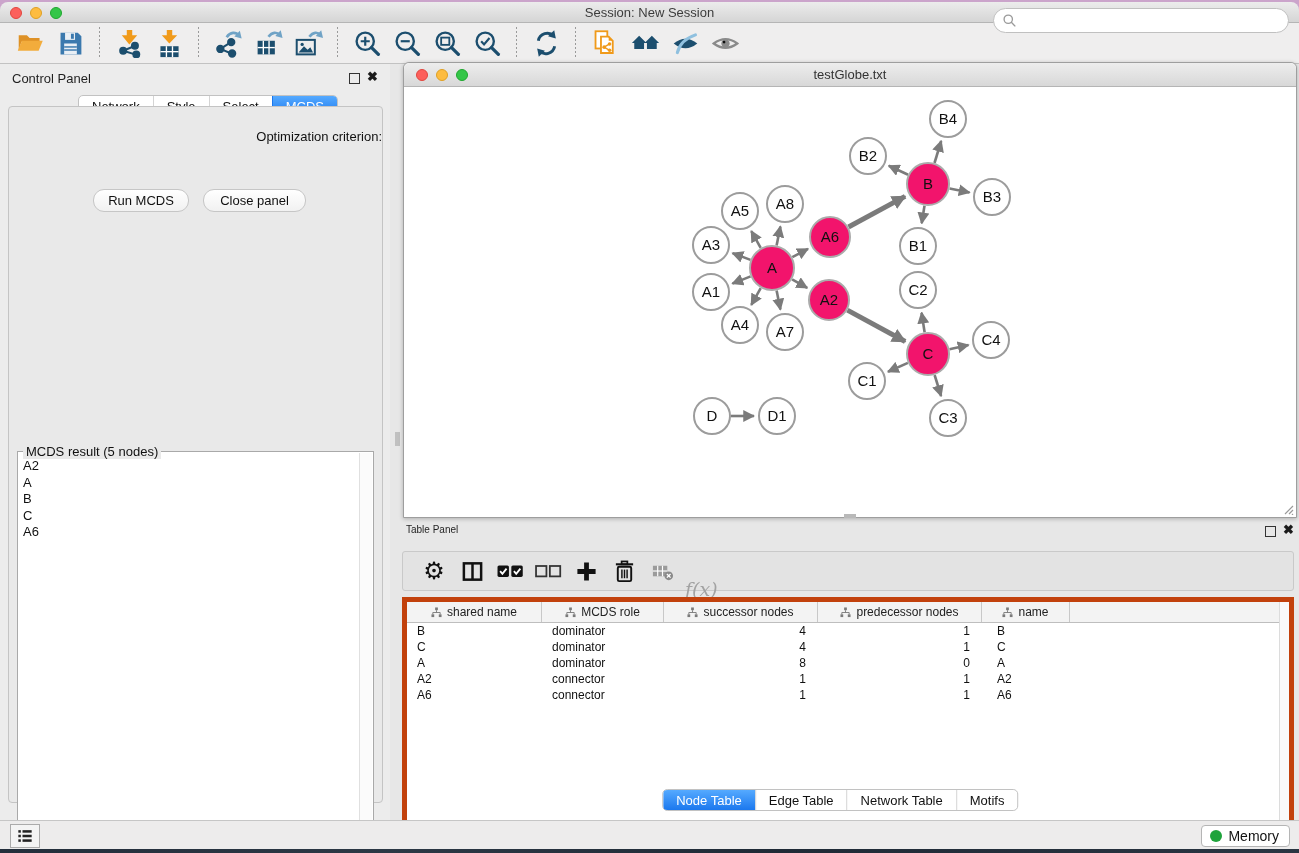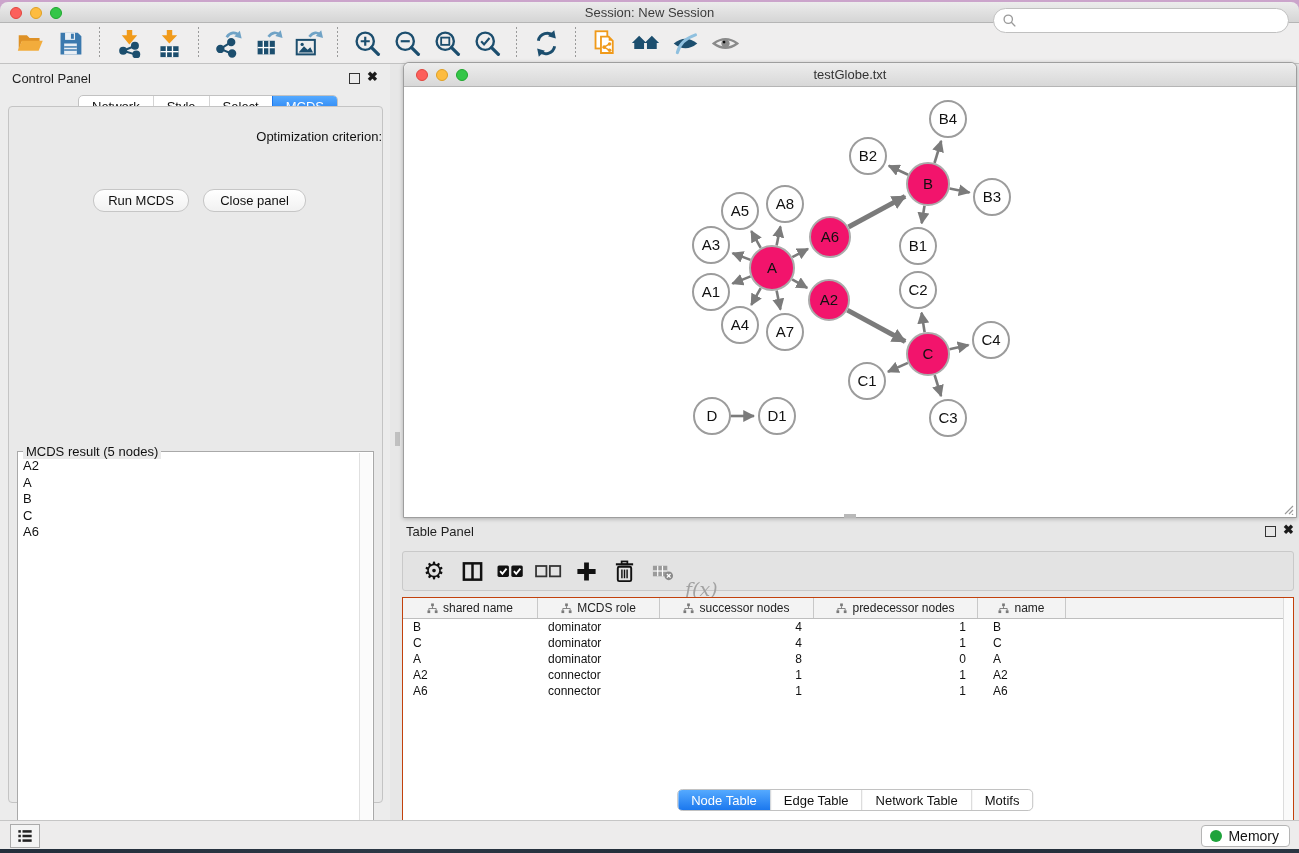--- a/index.html
+++ b/index.html
@@ -86,31 +86,31 @@
     border-bottom:1px solid #B5B5B5; border-radius:6px 6px 0 0; }
   .nw-traffic { position:absolute; left:12px; top:6px; display:flex; gap:8px; }
   .nw-title { position:absolute; left:0; right:0; top:4px; text-align:center; font-size:13px; color:#333; }
   .nw-canvas { position:absolute; left:0; top:24px; width:892px; height:430px; }
   .nw-grip { position:absolute; right:2px; bottom:2px; width:12px; height:12px; }
   .nw-hthumb { position:absolute; left:440px; bottom:-1px; width:12px; height:4px; background:#B9B9B9; }
   .ws-vthumb { position:absolute; left:5px; top:368px; width:5px; height:14px; background:#C0C0C0; }
 
   
   .table-panel { position:absolute; left:13px; top:454px; width:896px; height:302px; }
-  .tp-title { position:absolute; left:3px; top:6px; font-size:13px; color:#1F1F1F; }
+  .tp-title { position:absolute; left:3px; top:6px; font-size:10px; color:#1F1F1F; }
   .tp-float { right:23px; top:8px; } .tp-close { right:5px; top:4px; }
   .tp-toolbar { position:absolute; left:-1px; top:33px; right:5px; height:40px;
     background:#E3E3E3; border:1px solid #C9C9C9; border-radius:3px;
     display:flex; align-items:center; padding-left:12px; }
   .tpbtn { height:28px; min-width:30px; display:flex; align-items:center; justify-content:center; margin:0 4px; }
   .tpbtn svg { width:23px; height:23px; }
   .glyph-gear { font-size:24px; color:#111; line-height:24px; }
   .glyph-fx { font-family:"DejaVu Serif", serif; font-style:italic; font-size:19px; color:#A2A2A2;margin-top:36px; }
   .tp-table { position:absolute; left:-1px; top:79px; right:5px; height:238px;
-    background:#fff; border:1px solid #c2410c; }
+    background:#fff; border:5px solid #c2410c; }
   .t-head { display:flex; height:21px; background:#F3F3F3; border-bottom:1px solid #BEBEBE; }
   .t-hcell { display:flex; align-items:center; justify-content:center; gap:5px;
     font-size:12px; color:#222; border-right:1px solid #C8C8C8; }
   .t-hcell svg { width:11px; height:11px; }
   .t-row { display:flex; height:16px; }
   .t-cell { font-size:12px; color:#111; line-height:16px; white-space:nowrap; overflow:hidden; }
   .t-cell.al { text-align:left; padding-left:10px; }
   .t-cell.ar { text-align:right; padding-right:12px; }
   .t-cell.an { text-align:left; padding-left:15px; }
   .t-vscroll { position:absolute; top:0; right:0; bottom:0; width:10px;
@@ -567,21 +567,21 @@
             <div class="t-row">
               <div class="t-cell al" style="width: 135px;">A6</div>
               <div class="t-cell al" style="width: 122px;">connector</div>
               <div class="t-cell ar" style="width: 154px;">1</div>
               <div class="t-cell ar" style="width: 164px;">1</div>
               <div class="t-cell an" style="width: 88px;">A6</div>
             </div>
           </div>
         <div class="t-vscroll"></div>
       </div>
-      <div class="segmented tp-tabs" style="position:absolute;margin-left:15px;" id="tpTabs">
+      <div class="segmented tp-tabs" style="position:absolute;" id="tpTabs">
           <div class="seg sel">Node Table</div>
           <div class="seg">Edge Table</div>
           <div class="seg">Network Table</div>
           <div class="seg">Motifs</div>
         </div>
     </div>
   </div>
 </div>
 
 <div class="statusbar">

